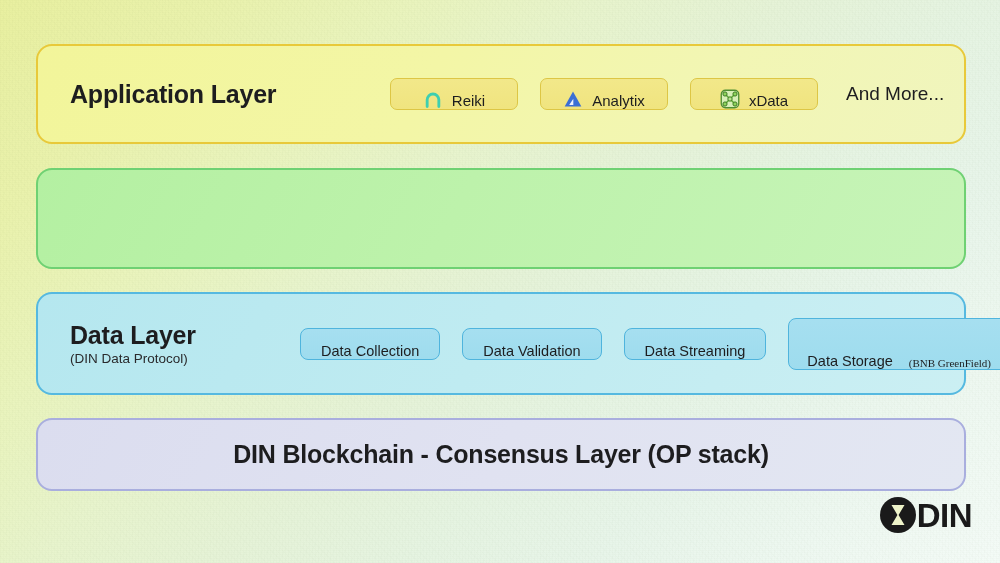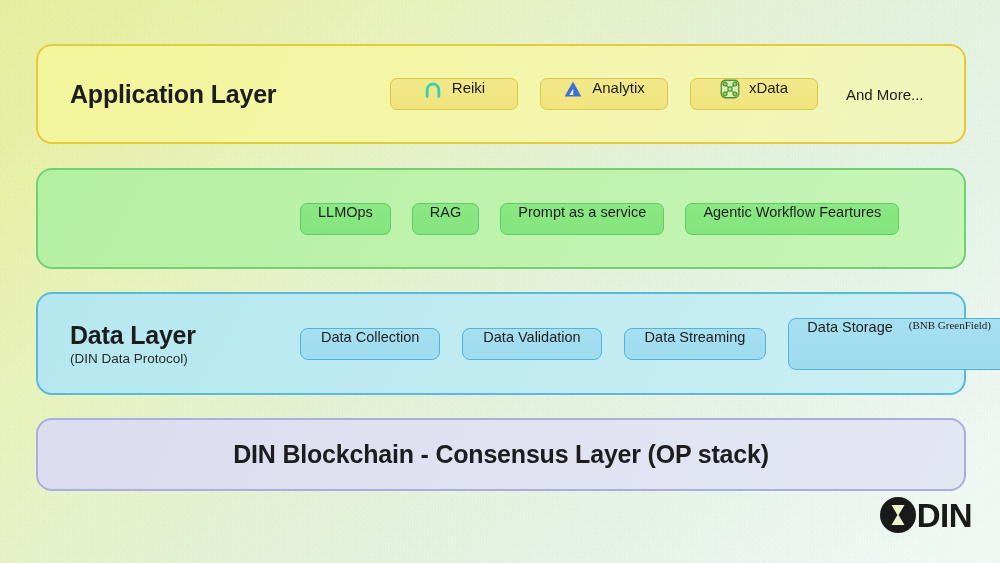--- a/index.html
+++ b/index.html
@@ -118,42 +118,42 @@
   .chip-row {
     position: absolute;
     top: 50%;
     transform: translateY(-50%);
     display: flex;
     align-items: center;
   }
 
   .chip {
     display: flex;
-    align-items: flex-start;
+    align-items: flex-end;
     justify-content: center;
     border-radius: 7px;
     white-space: nowrap;
     font-size: 14.5px;
     color: #1d1d1f;
     height: 32px;
   }
 
   
   #app-chip-row { left: 352px; gap: 22px; }
   .chip-app {
     background: linear-gradient(180deg, #f2e88a 0%, #f0e47f 100%);
     border: 1.6px solid #ddc645;
     padding: 0 16px;
     min-width: 128px;
     gap: 9px;
   }
   .chip-app .chip-label { font-size: 15px; }
 
   #chip-and-more {
-    font-size: 15px;
+    font-size: 19px;
     color: #1d1d1f;
     white-space: nowrap;
     padding-left: 6px;
   }
 
   
   #service-chip-row { left: 262px; gap: 21px; }
   .chip-service {
     background: linear-gradient(180deg, #8be884 0%, #84e47d 100%);
     border: 1.6px solid #5fcc66;
@@ -262,34 +262,20 @@
         </span>
         <span class="chip-label">xData</span>
       </div>
 
       <div id="chip-and-more">And More...</div>
     </div>
   </section>
 
   <section class="layer" id="layer-service">
 
-    <div class="chip-row" id="service-chip-row">
-      <div class="chip chip-service">
-        <span class="chip-label">LLMOps</span>
-      </div>
-      <div class="chip chip-service">
-        <span class="chip-label">RAG</span>
-      </div>
-      <div class="chip chip-service">
-        <span class="chip-label">Prompt as a service</span>
-      </div>
-      <div class="chip chip-service">
-        <span class="chip-label">Agentic Workflow Feartures</span>
-      </div>
-    </div>
   </section>
 
   <section class="layer" id="layer-data">
     <div class="layer-title-wrap">
       <div class="layer-title">Data Layer</div>
       <div class="layer-subtitle">(DIN Data Protocol)</div>
     </div>
 
     <div class="chip-row" id="data-chip-row">
       <div class="chip chip-data">

